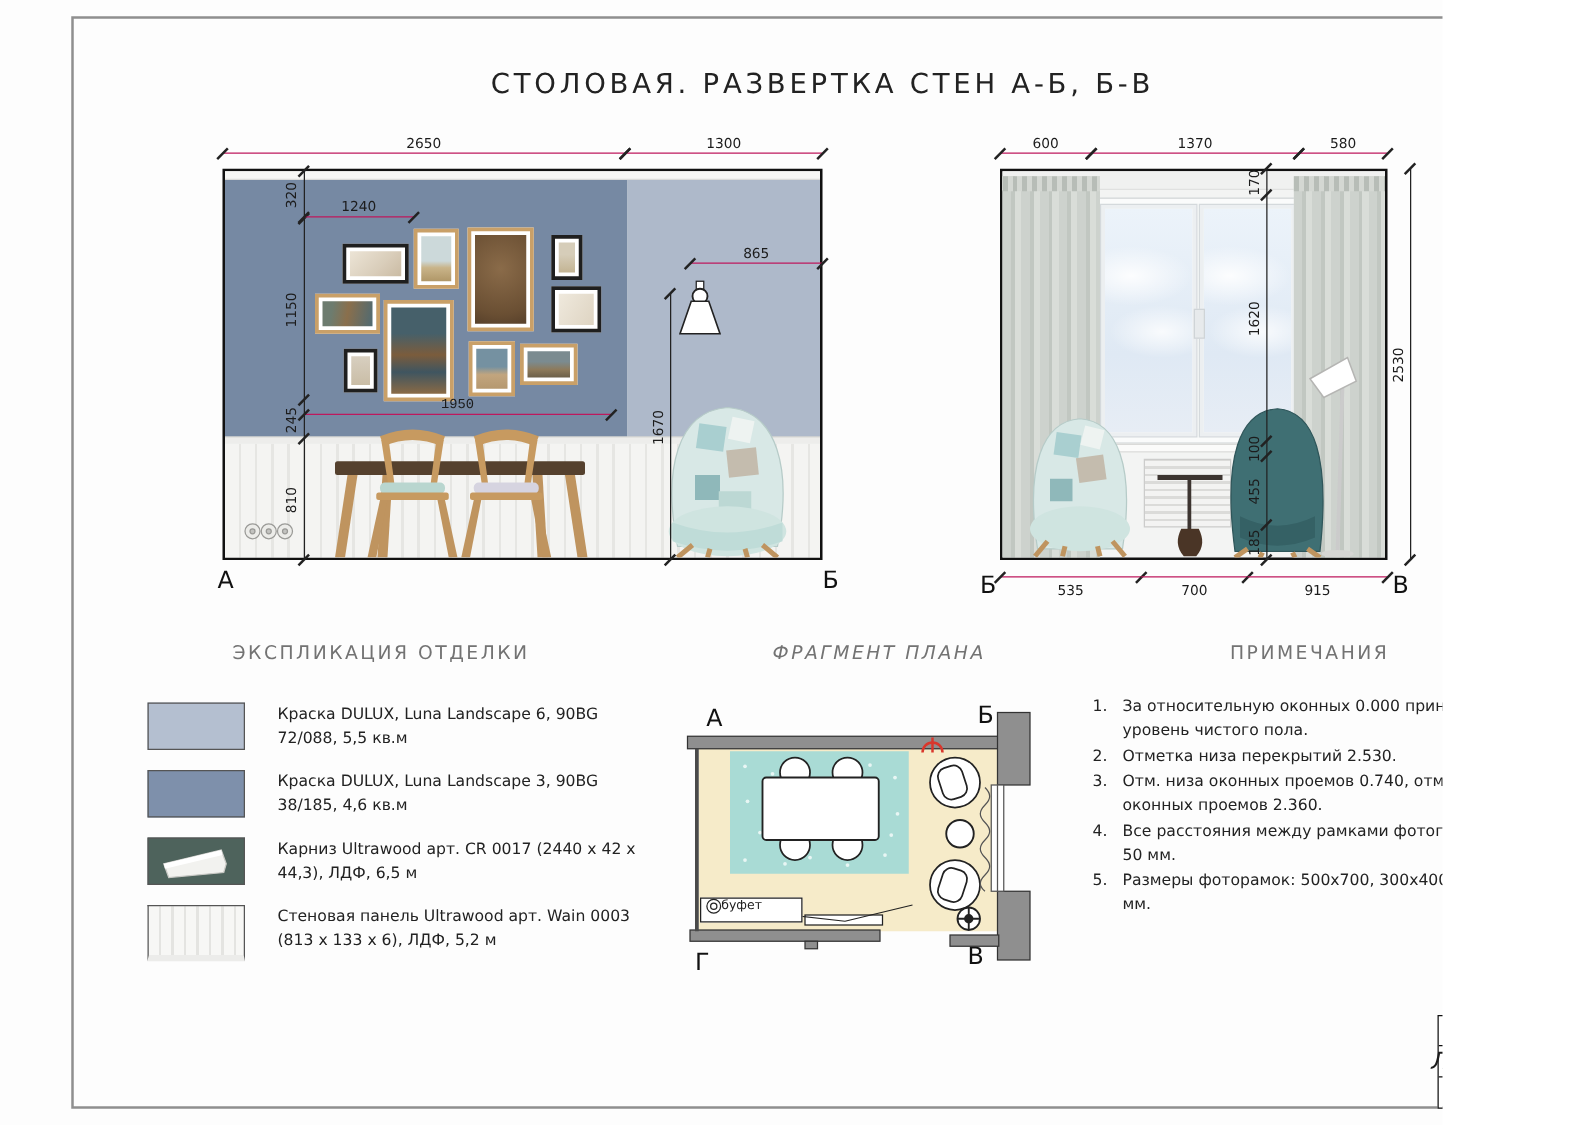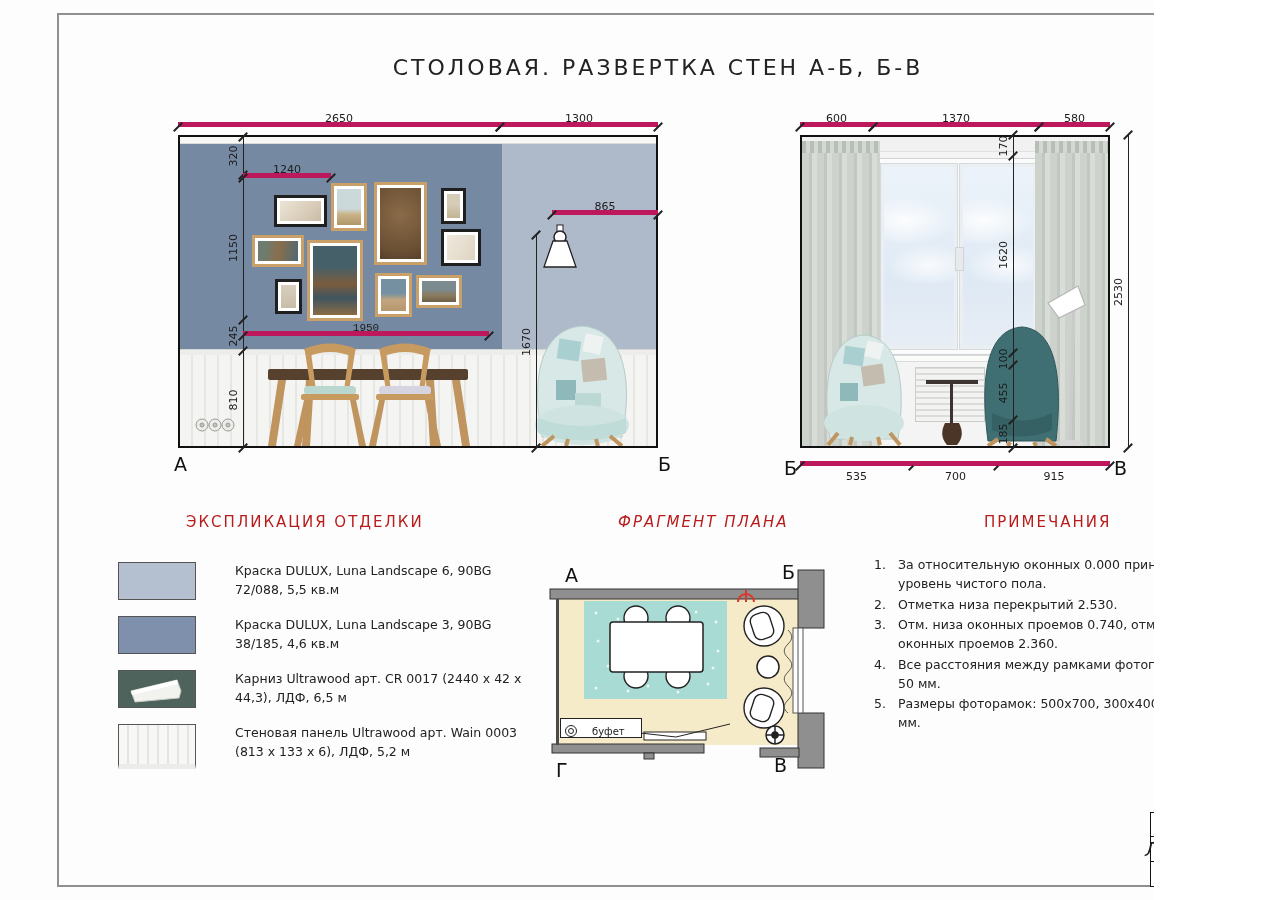--- a/index.html
+++ b/index.html
@@ -7,21 +7,21 @@
          font-family:"DejaVu Sans","Liberation Sans",sans-serif;color:#1c1c1c;padding-left:48px;}
   .abs{position:absolute;}
   .frameline{border:2px solid #8f8f8f;box-sizing:border-box;}
   
   .sheet-title{left:58px;top:55px;width:1200px;text-align:center;font-size:22px;letter-spacing:3px;color:#222;}
   
   .elev{box-sizing:border-box;border:2px solid #111;background:#f3f4f3;}
   .cornice{left:0;top:0;right:0;height:6px;background:#f7f7f5;border-bottom:1px solid #dcdcda;}
   .wainscot{background:repeating-linear-gradient(90deg,#f4f4f2 0 11px,#e6e6e3 11px 13px);border-top:5px solid #ededeb;box-sizing:border-box;box-shadow:0 -1px 0 #d6d6d3;}
   
-  .dimh{position:absolute;height:0;border-top:5px solid #be185d;}
+  .dimh{position:absolute;height:0;border-top:1px solid #be185d;}
   .dimv{position:absolute;width:0;border-left:1px solid #222;}
   .dimh i,.dimv i{position:absolute;width:12px;height:0;border-top:2px solid #222;transform:rotate(-45deg);}
   .dimh i.t0{left:-6px;top:-1px;} .dimh i.t1{right:-6px;top:-1px;}
   .dimv i.ta{left:-7px;top:-1px;} .dimv i.tb{left:-7px;bottom:-1px;}
   .dlab{position:absolute;left:0;right:0;bottom:2px;text-align:center;font-size:11px;white-space:nowrap;}
   .dlab.below{bottom:auto;top:4px;}
   .dlabv{position:absolute;width:70px;height:14px;line-height:14px;left:-45px;top:50%;margin-top:-7px;
          text-align:center;font-size:11px;transform:rotate(-90deg);white-space:nowrap;}
   .letter{position:absolute;font-size:19px;color:#111;}
   
@@ -43,32 +43,32 @@
   .curtain{background:repeating-linear-gradient(90deg,#cdd2cd 0 7px,#c1c7c1 7px 10px,#d9ddd8 10px 15px);}
   .curtain:before{content:'';position:absolute;left:0;right:0;top:0;height:12px;
       background:repeating-linear-gradient(90deg,#b7bdb7 0 4px,#d4d8d3 4px 8px);}
   .window{box-sizing:border-box;background:#fafbfb;border:1px solid #cfd3d5;padding:5px;}
   .pane{position:absolute;box-sizing:border-box;border:3px solid #eceff1;outline:1px solid #d4d9dc;
       background:radial-gradient(70px 34px at 30% 30%,rgba(255,255,255,.9),rgba(255,255,255,0) 70%),
                  radial-gradient(60px 30px at 65% 55%,rgba(255,255,255,.8),rgba(255,255,255,0) 70%),
                  linear-gradient(#ecf3fa,#dfe9f4 65%,#e7edf5);}
   .radiator{background:repeating-linear-gradient(0deg,#f3f3f2 0 4px,#dbdbd9 4px 6px);border:1px solid #cccccb;box-sizing:border-box;}
   
-  .sechead{position:absolute;font-size:15px;letter-spacing:2px;color:#b91c1c;white-space:nowrap;}
-  
-  .legend-row{display:flex;margin-bottom:16px;align-items:flex-start;gap:13px;}
+  .sechead{position:absolute;font-size:15px;letter-spacing:2px;color:#737373;white-space:nowrap;}
+  
+  .legend-row{display:flex;margin-bottom:16px;align-items:flex-start;}
   .swatch{width:78px;flex:0 0 78px;height:38px;border:1px solid #555;box-sizing:border-box;margin-right:26px;position:relative;overflow:hidden;}
   .legend-text{font-size:12.5px;line-height:1.5;width:300px;color:#222;}
   .panel-swatch{background:repeating-linear-gradient(90deg,#f7f7f5 0 8px,#e4e4e1 8px 10px);border-bottom:5px solid #ececea;}
   
   .note-row{display:flex;font-size:12.5px;line-height:1.5;color:#222;margin-bottom:2px;}
   .note-num{flex:0 0 24px;}
   .note-text{flex:1;}
   .buffet-box{position:absolute;background:#fff;border:1.3px solid #222;box-sizing:border-box;
-      display:flex;align-items:flex-end;font-size:10px;padding:0 4px;gap:15px;}
+      display:flex;align-items:flex-start;font-size:10px;padding:0 4px;gap:0;}
   .dblcirc{width:10px;height:10px;border:1.3px solid #222;border-radius:50%;display:inline-block;position:relative;flex:0 0 10px;}
   .dblcirc:before{content:'';position:absolute;left:2px;top:2px;width:4px;height:4px;border:1px solid #222;border-radius:50%;}
   
   .stamp{border:1.6px solid #111;box-sizing:border-box;background:#fff;font-size:19px;}
   .stamp .cell{box-sizing:border-box;border:0 solid #111;display:flex;align-items:center;justify-content:center;}
 </style>
 </head>
 <body>
 
 <div id="sheet">

